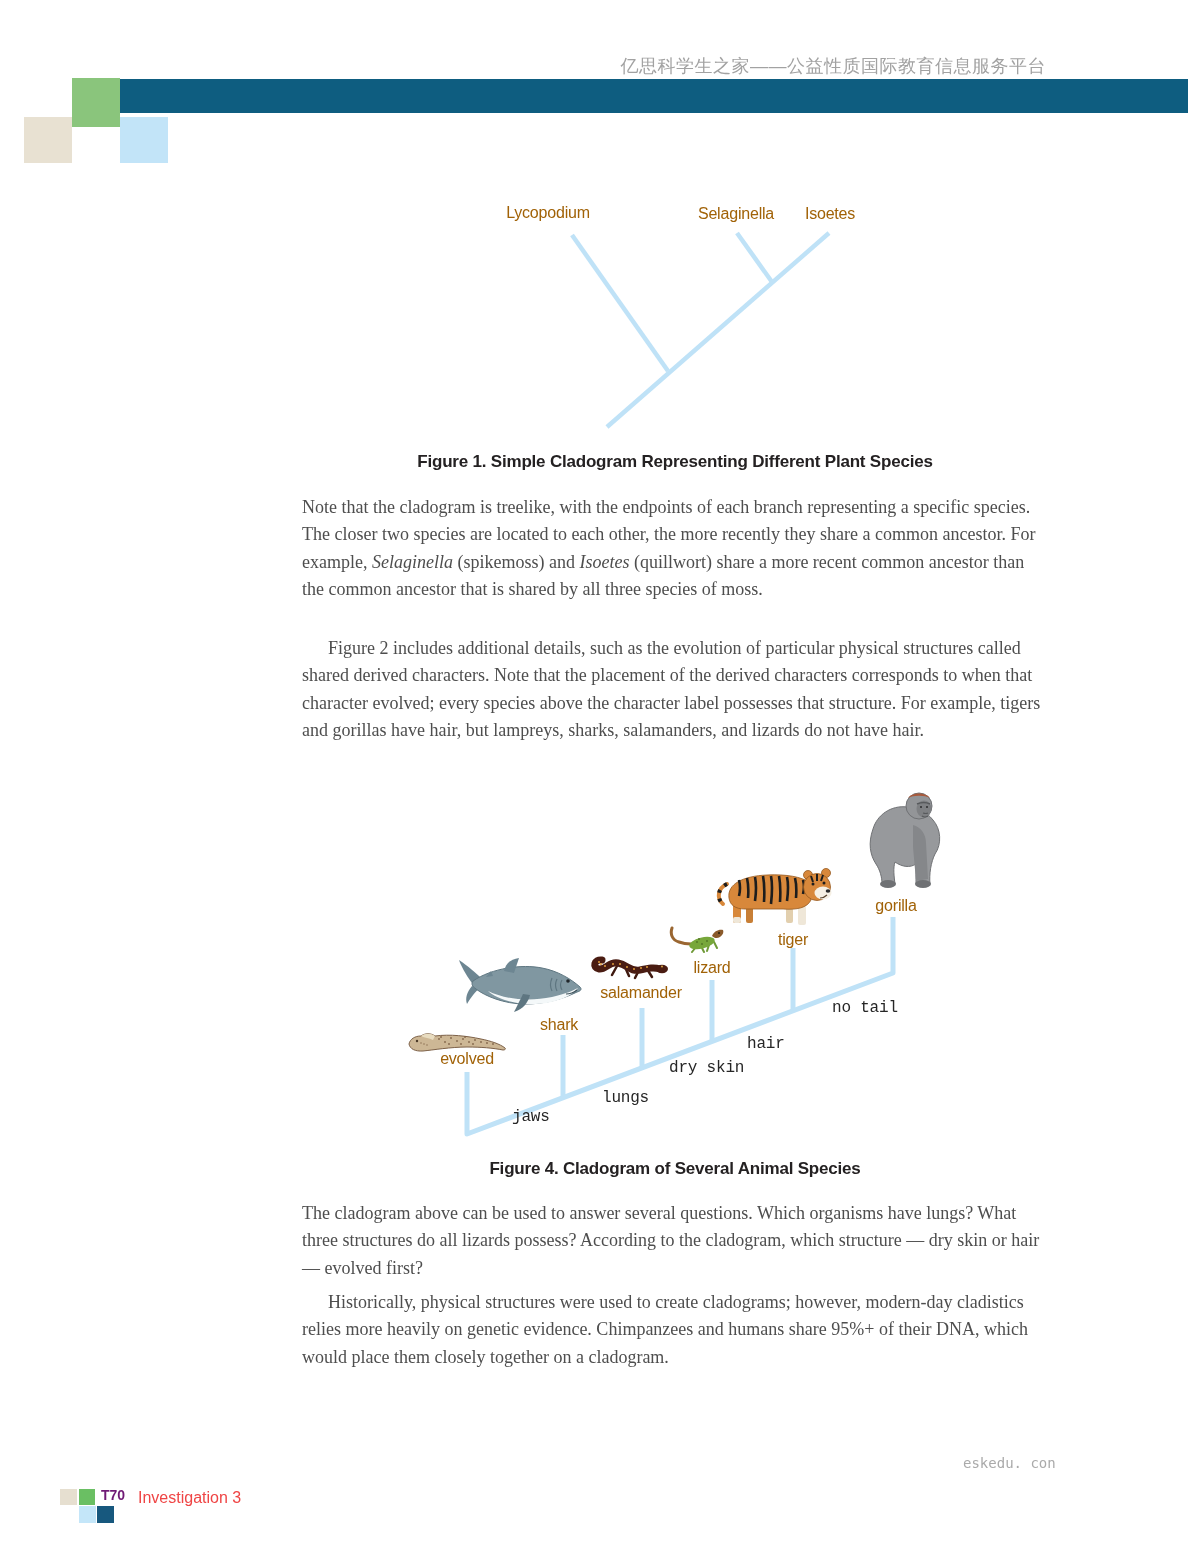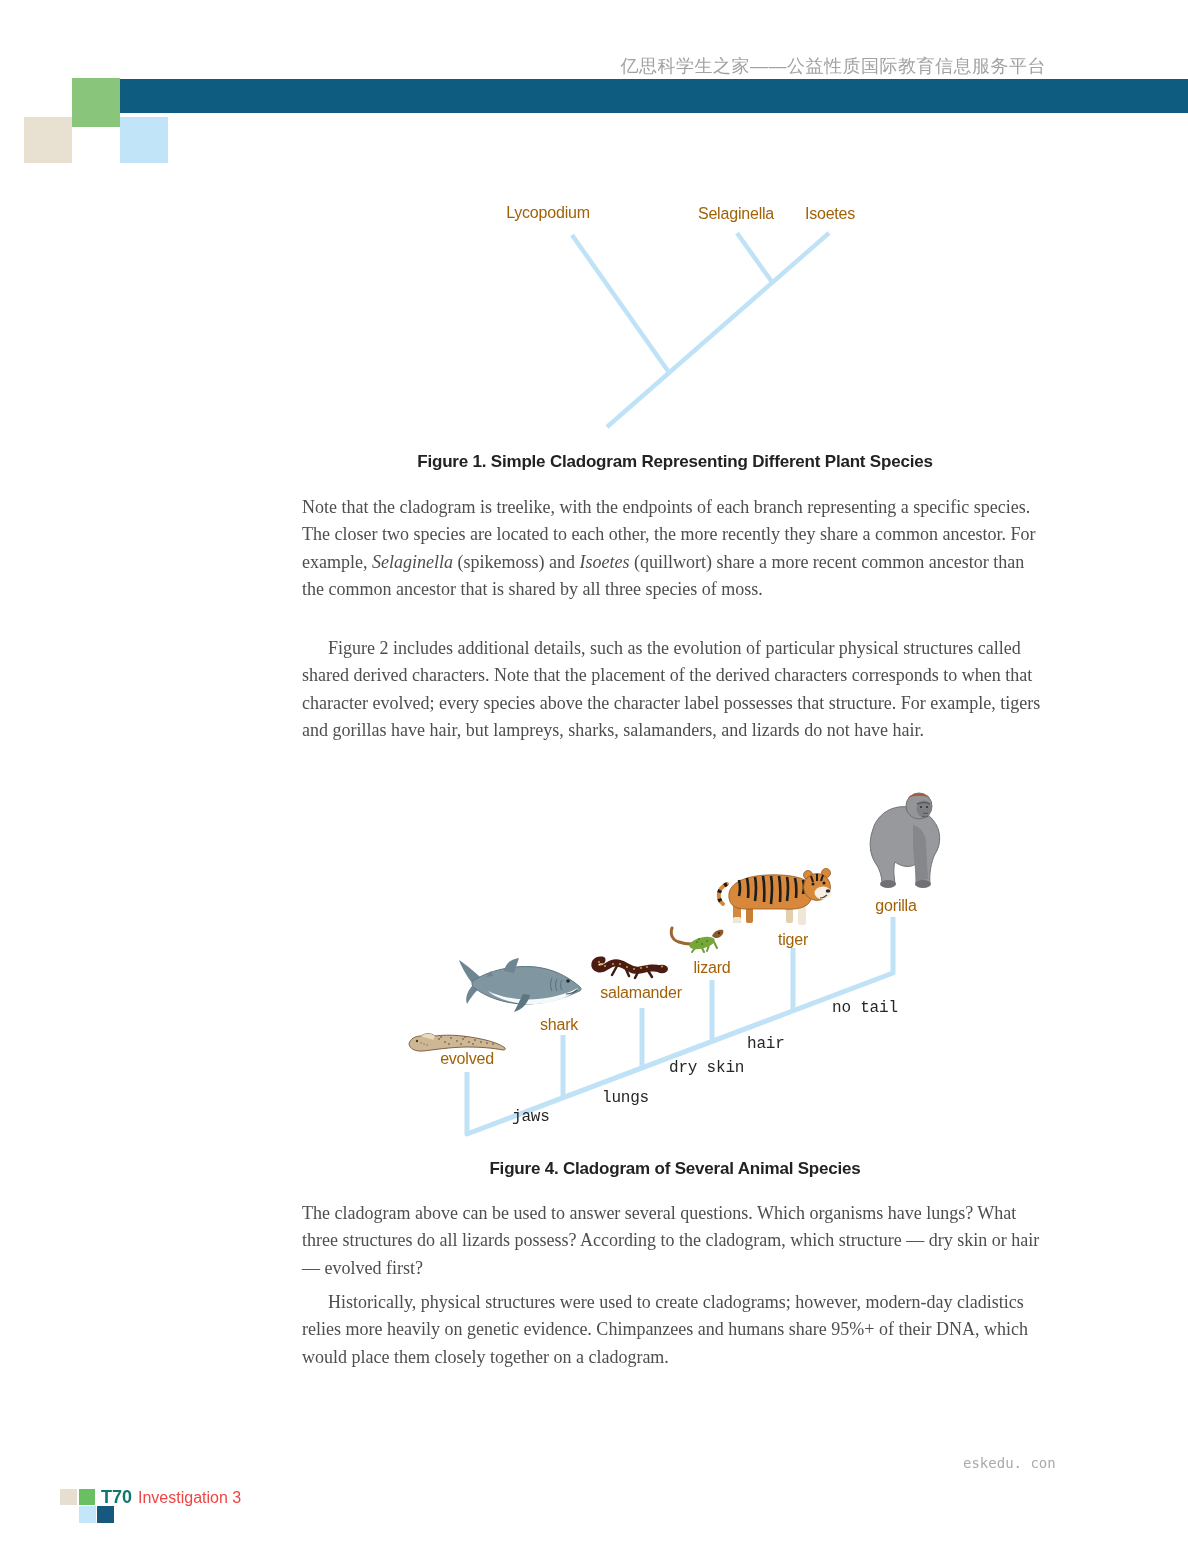--- a/index.html
+++ b/index.html
@@ -33,21 +33,21 @@
   .para i{font-style:italic;}
   
   .watermark{left:963px;top:1455px;font-family:"DejaVu Sans Mono","Liberation Mono",monospace;
       font-size:14px;color:#aaaaaa;}
   .fsq{position:absolute;}
   .fsq-beige{left:60px;top:1489px;width:17px;height:16px;background:var(--footer-beige,#e6dfd0);}
   .fsq-green{left:79px;top:1489px;width:16px;height:16px;background:var(--footer-green,#6abf63);}
   .fsq-blue{left:79px;top:1506px;width:17px;height:17px;background:var(--footer-lightblue,#c4e6f9);}
   .fsq-teal{left:97px;top:1506px;width:17px;height:17px;background:var(--footer-teal,#17587e);}
   .page-code{left:101px;top:1487px;font-family:"Liberation Sans","DejaVu Sans",sans-serif;
-      font-weight:bold;font-size:18px;color:#0f766e;}
+      font-weight:bold;font-size:14px;color:#701a75;}
   .section-label{left:138px;top:1489px;font-family:"Liberation Sans","DejaVu Sans",sans-serif;
       font-size:16px;color:#ef4444;}
 </style>
 </head>
 <body>
 
 <div class="page">
 
   <div class="abs site-banner">亿思科学生之家——公益性质国际教育信息服务平台</div>
   <div class="abs teal-bar"></div>

